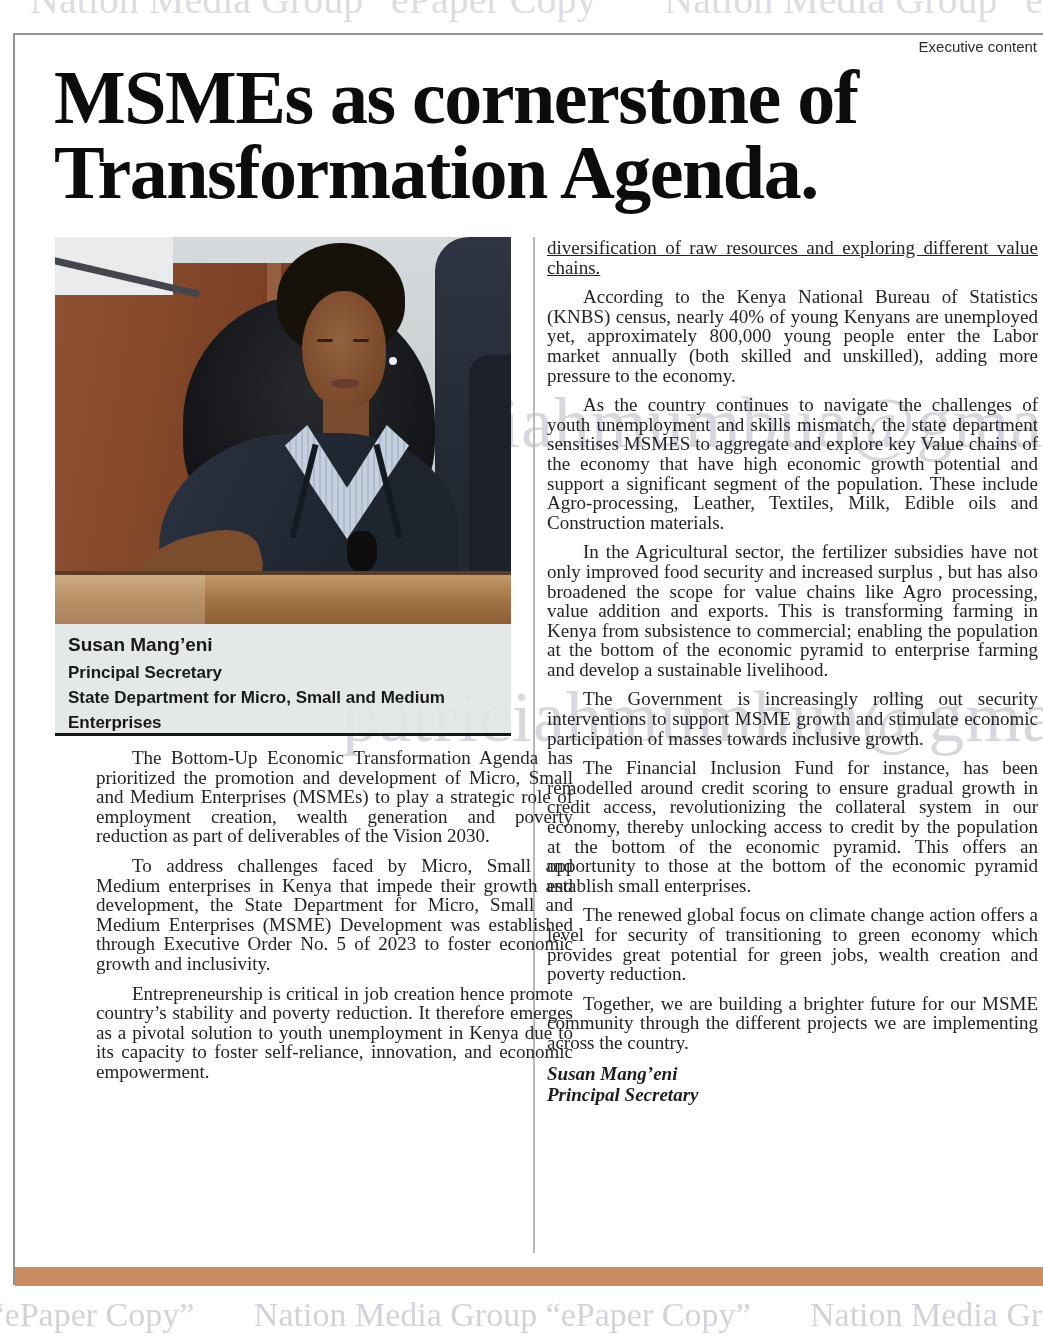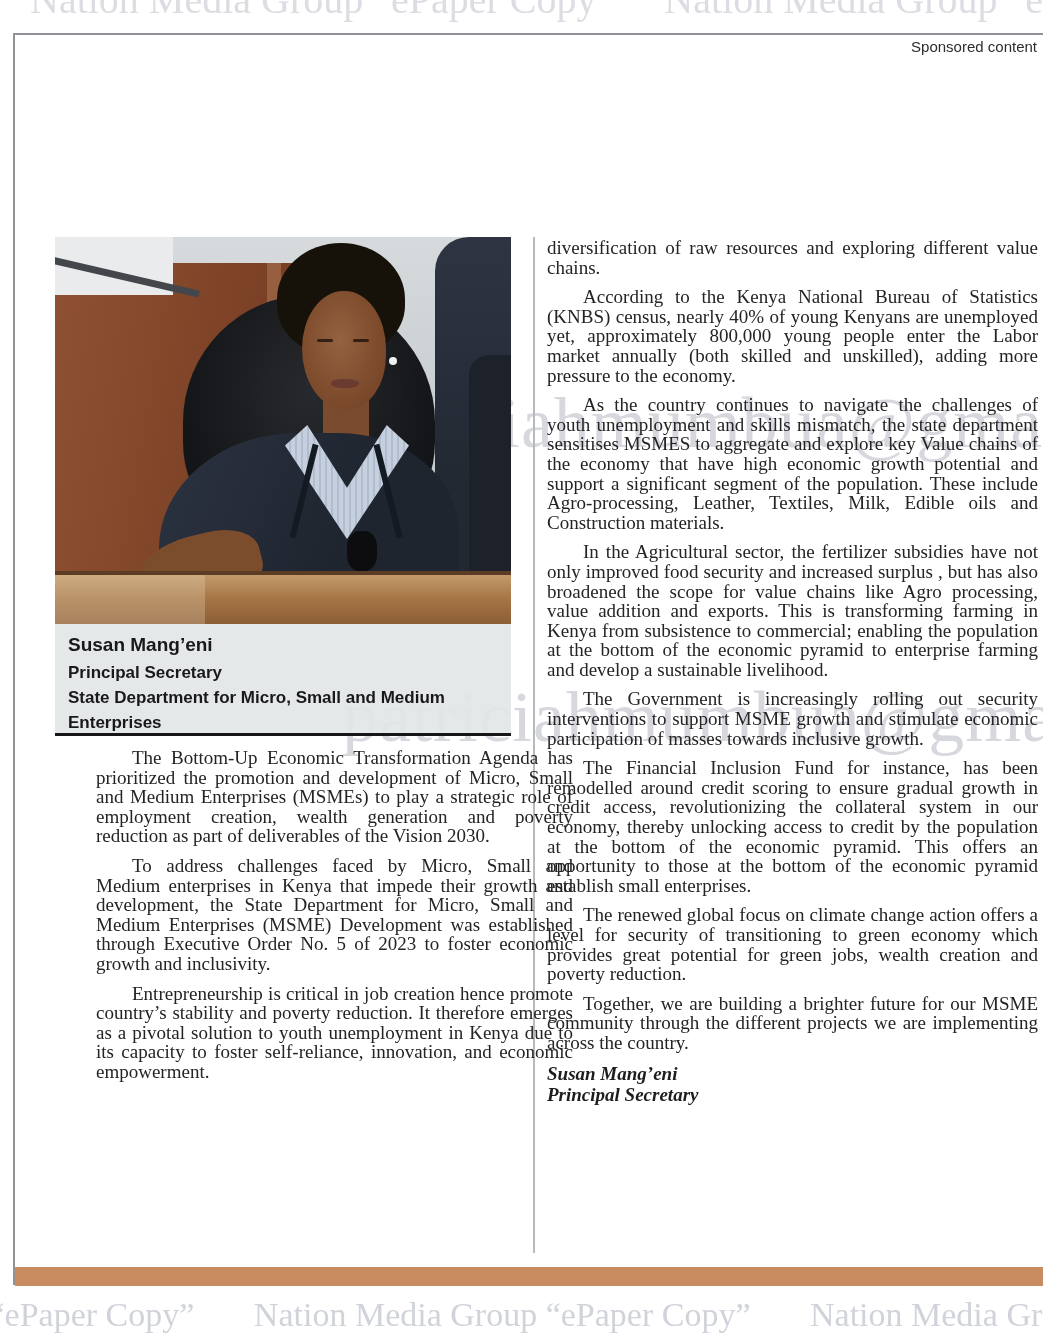--- a/index.html
+++ b/index.html
@@ -72,21 +72,21 @@
     background:rgba(227,230,231,0.92);border-bottom:3px solid #15151a;
     padding:10px 13px;box-sizing:border-box;color:#17191c;
     font-family:"Liberation Sans",sans-serif;}
   .caption .name{font-size:19px;font-weight:800;margin-bottom:4px;}
   .caption .line{font-size:17px;font-weight:700;line-height:25px;}
 
   
   .divider{position:absolute;left:533px;top:237px;width:2px;height:1016px;background:#b7babc;z-index:2;}
   .col{position:absolute;z-index:2;color:#242424;font-size:19px;line-height:19.6px;text-align:justify;}
   .col p{margin:0 0 10px 0;text-indent:36px;}
-  .col p.noindent{text-indent:0;}
+  .col p.noindent{text-indent:0;text-decoration:underline;}
   .col-left{left:71px;top:748px;width:477px;margin-left:25px;}
   .col-right{left:547px;top:238px;width:491px;}
 
   .signature{margin-top:3px;font-weight:700;font-style:italic;font-size:19px;line-height:21px;color:#1d1d1d;}
   .sig-line{text-align:left;}
   .sig-just{text-align:justify;text-align-last:justify;}
 
   .tan-bar{position:absolute;left:15px;top:1267px;width:1028px;height:19px;background:#c88c60;z-index:2;}
 </style>
 </head>
@@ -98,22 +98,26 @@
     <div class="wm wm-top">Nation Media Group “ePaper Copy”     Nation Media Group “ePaper Copy”     Nation Media Group “ePaper Copy”</div>
   </div>
 
   <div class="wm wm-email-1">patriciahmumbua@gmail</div>
   <div class="wm wm-email-2">patriciahmumbua@gmail</div>
   <div class="wm wm-footer">n “ePaper Copy”       Nation Media Group “ePaper Copy”       Nation Media Group “ePaper Copy”</div>
 
   <div class="frame-top"></div>
   <div class="frame-left"></div>
 
-  <div class="sponsored">Sponsored content</div>
+  <div class="sponsored">Executive content</div>
 
+  <div class="headline">
+    <div>MSMEs as cornerstone of</div>
+    <div>Transformation Agenda.</div>
+  </div>
 
   <div class="photo">
     <div class="photo-inner">
       <div class="ph ph-wall"></div>
       <div class="ph ph-wood"></div>
       <div class="ph ph-wood-hl"></div>
       <div class="ph ph-wall-corner"></div>
       <div class="ph ph-diag"></div>
       <div class="ph ph-person-right"></div>
       <div class="ph ph-person-right-inner"></div>

